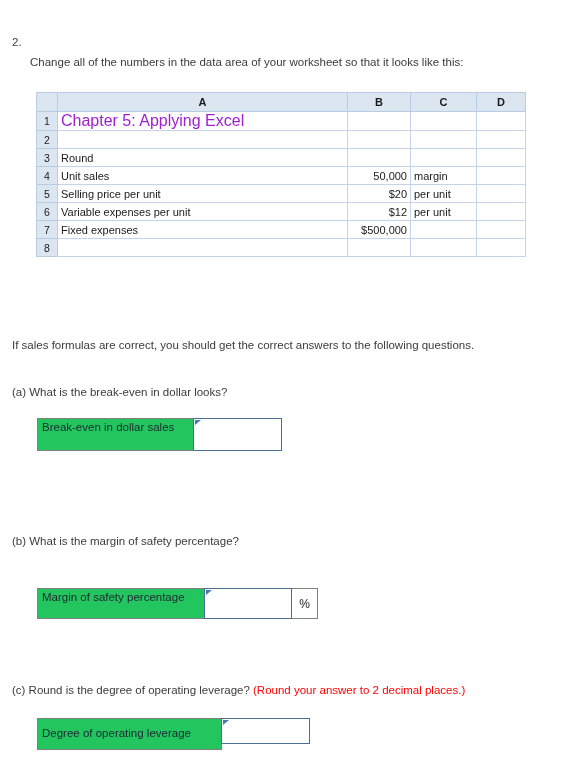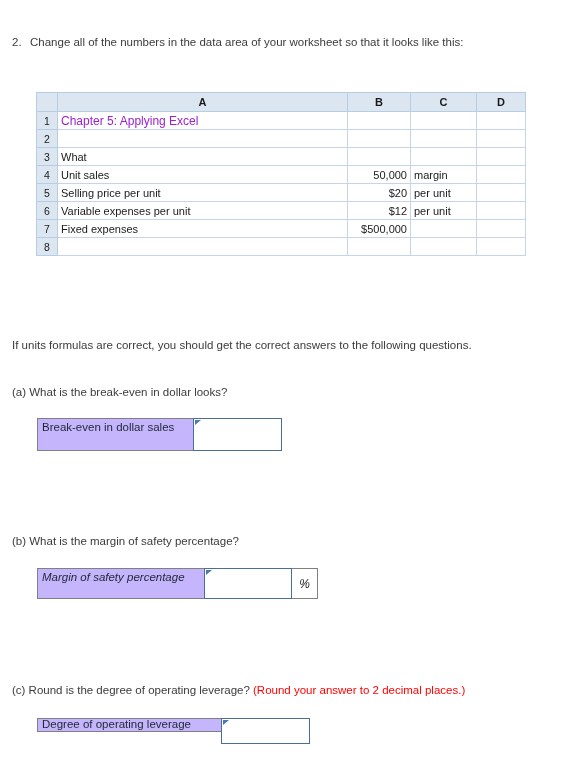--- a/index.html
+++ b/index.html
@@ -26,21 +26,21 @@
     display: flex;
     align-items: flex-start;
     font-size: 11.5px;
     line-height: 16px;
     color: #3b3b3b;
   }
   .q2-num {
     width: 18px;
     flex: 0 0 18px;
   }
-  .q2-text { flex: 1 1 auto; }
+  .q2-text { flex: 1 1 auto; margin-top: 20px; }
 
   
   .sheet {
     position: absolute;
     left: 36px;
     top: 92px;
     width: 490px;
     border-collapse: collapse;
     table-layout: fixed;
     font-size: 11px;
@@ -78,21 +78,21 @@
     width: 21px;
   }
   .col-a { width: 290px; }
   .col-b { width: 63px; }
   .col-c { width: 66px; }
   .col-d { width: 49px; }
 
   .cell-title {
     color: #a020d0;
     font-weight: bold;
-    font-size: 12px;
+    font-size: 16px;
   }
   .cell-bold { font-weight: bold; }
   .num { text-align: right; }
 
   
   .para {
     position: absolute;
     left: 12px;
     font-size: 11.5px;
     line-height: 16px;
@@ -107,38 +107,38 @@
     font-weight: normal;
   }
 
   
   .answer-row {
     position: absolute;
     display: flex;
     align-items: stretch;
   }
   .answer-row.a { left: 37px; top: 418px; }
-  .answer-row.b { left: 37px; top: 568px; font-style: italic; }
+  .answer-row.b { left: 37px; top: 588px; }
   .answer-row.c { left: 37px; top: 718px; }
 
   .ans-label {
-    background: #c4b5fd;
+    background: #22c55e;
     border: 1px solid #808080;
     color: #1f2733;
     font-size: 11.5px;
     line-height: 15px;
     padding: 1px 4px 2px 4px;
     display: flex;
     align-items: flex-start;
   }
   .answer-row.a .ans-label { width: 157px; height: 33px; }
   .answer-row.b .ans-label { width: 168px; height: 31px; }
   .answer-row.c .ans-label {
     width: 185px;
-    height: 14px;
+    height: 32px;
     align-items: center;
   }
 
   .ans-input {
     position: relative;
     background: #ffffff;
     border: 1px solid #4a6e96;
     margin-left: -1px;
   }
   .answer-row.a .ans-input { width: 89px; height: 33px; }
@@ -206,21 +206,21 @@
     </tr>
     <tr>
       <td class="rowhead">2</td>
       <td></td>
       <td></td>
       <td></td>
       <td></td>
     </tr>
     <tr>
       <td class="rowhead">3</td>
-      <td class="cell-bold">What</td>
+      <td class="cell-bold">Round</td>
       <td></td>
       <td></td>
       <td></td>
     </tr>
     <tr>
       <td class="rowhead">4</td>
       <td>Unit sales</td>
       <td class="num">50,000</td>
       <td>margin</td>
       <td></td>
@@ -249,21 +249,21 @@
     <tr>
       <td class="rowhead">8</td>
       <td></td>
       <td></td>
       <td></td>
       <td></td>
     </tr>
   </tbody>
 </table>
 
-<div class="para formulas">If units formulas are correct, you should get the correct answers to the following questions.</div>
+<div class="para formulas">If sales formulas are correct, you should get the correct answers to the following questions.</div>
 
 <div class="para qa">(a) What is the break-even in dollar looks?</div>
 
 <div class="answer-row a">
   <div class="ans-label">Break-even in dollar sales</div>
   <div class="ans-input"></div>
 </div>
 
 <div class="para qb">(b) What is the margin of safety percentage?</div>
 

